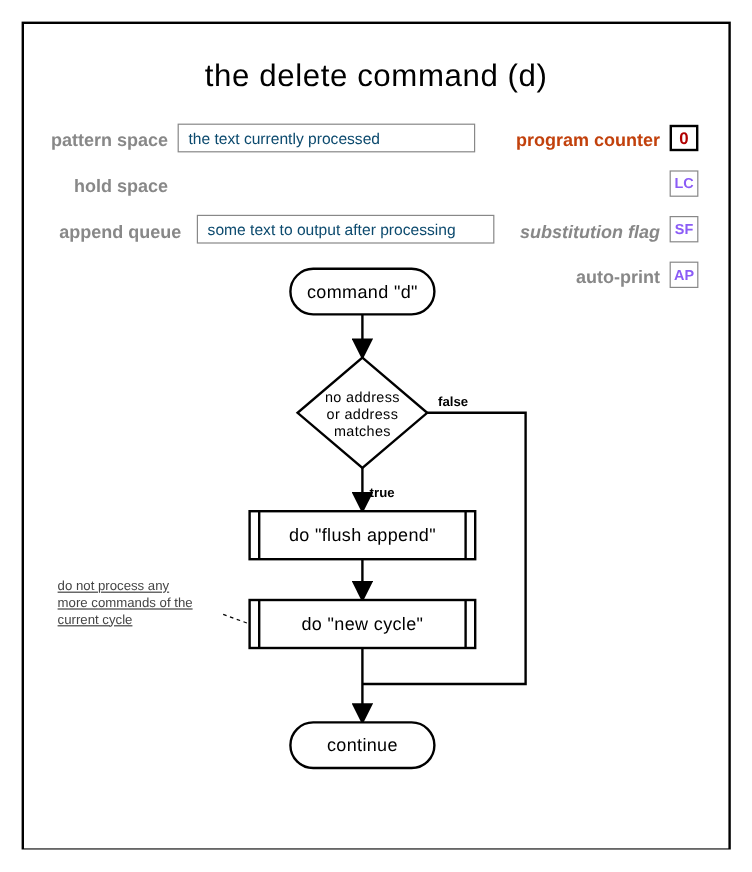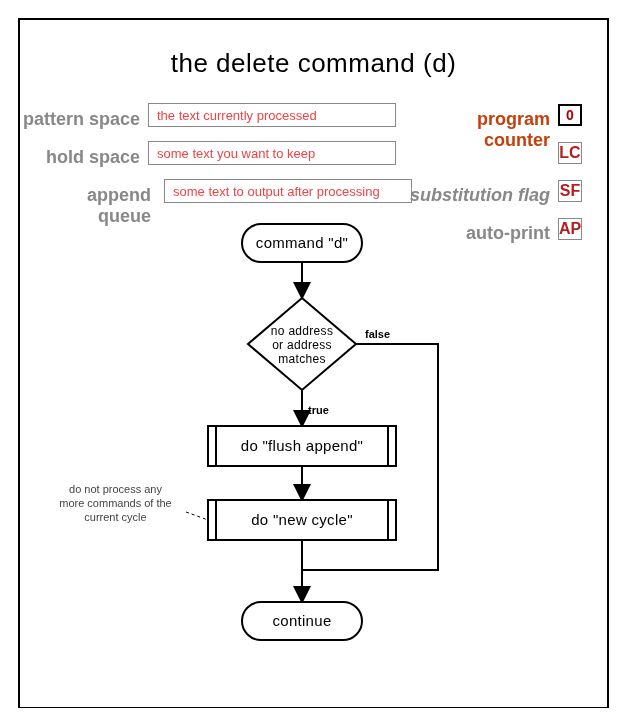--- a/index.html
+++ b/index.html
@@ -27,63 +27,64 @@
     left: 0; width: 100%;
     top: 28px;
     text-align: center;
     font-family: Impact, "Arial Black", sans-serif;
     font-size: 26px;
     letter-spacing: 0.5px;
     color: #000;
   }
   .reg-label {
     position: absolute;
-    font-size: 18px;
+    font-size: 15px;
     color: #888;
     font-weight: 700;
     text-align: right;
     font-family: "Arial Narrow", Arial, sans-serif;
   }
   .reg-label.dark { color: #c2410c; }
   .reg-box {
     position: absolute;
     border: 1.5px solid #888;
     background: #fff;
     height: 24px;
     display: flex;
     align-items: center;
     padding: 0 8px;
     font-size: 13px;
-    color: #ef4444;
+    color: #0c4a6e;
     font-family: "Arial Narrow", Arial, sans-serif;
   }
   .mini-box {
     position: absolute;
     width: 24px; height: 22px;
     border: 1.5px solid #888;
     display: flex;
     align-items: center; justify-content: center;
-    font-size: 16px;
-    color: #b91c1c;
+    font-size: 12px;
+    color: #8b5cf6;
     font-weight: 700;
     background: #fff;
   }
   .mini-box.active {
     border: 2px solid #000;
     color: #b00000;
     font-family: Impact, "Arial Black", sans-serif;
     font-size: 14px;
   }
   .annot {
     position: absolute;
     font-size: 11px;
     line-height: 1.25;
     color: #444;
-    text-align: center;
+    text-align: left;
     font-family: "Arial Narrow", Arial, sans-serif;
+    text-decoration: underline;
   }
   svg { position: absolute; left: 0; top: 0; }
   .flow-text {
     font-family: Impact, "Arial Black", sans-serif;
     font-size: 15px;
     fill: #000;
     text-anchor: middle;
     dominant-baseline: middle;
     letter-spacing: 0.3px;
   }
@@ -100,21 +101,20 @@
 
 <div class="canvas">
   <div class="frame">
 
     <div class="title">the delete command (d)</div>
 
     <div class="reg-label" style="left:0; width:120px; top:89px;">pattern space</div>
     <div class="reg-box" style="left:128px; width:248px; top:83px;">the text currently processed</div>
 
     <div class="reg-label" style="left:0; width:120px; top:127px;">hold space</div>
-    <div class="reg-box" style="left:128px; width:248px; top:121px;">some text you want to keep</div>
 
     <div class="reg-label" style="left:0; width:120px; top:165px;margin-left:11px;">append queue</div>
     <div class="reg-box" style="left:128px; width:248px; top:159px;margin-left:16px;">some text to output after processing</div>
 
     <div class="reg-label dark" style="left:390px; width:140px; top:89px;">program counter</div>
     <div class="mini-box active" style="left:538px; top:84px;">0</div>
 
     <div class="mini-box" style="left:538px; top:122px;">LC</div>
 
     <div class="reg-label" style="left:390px; width:140px; top:165px;font-style:italic;">substitution flag</div>

